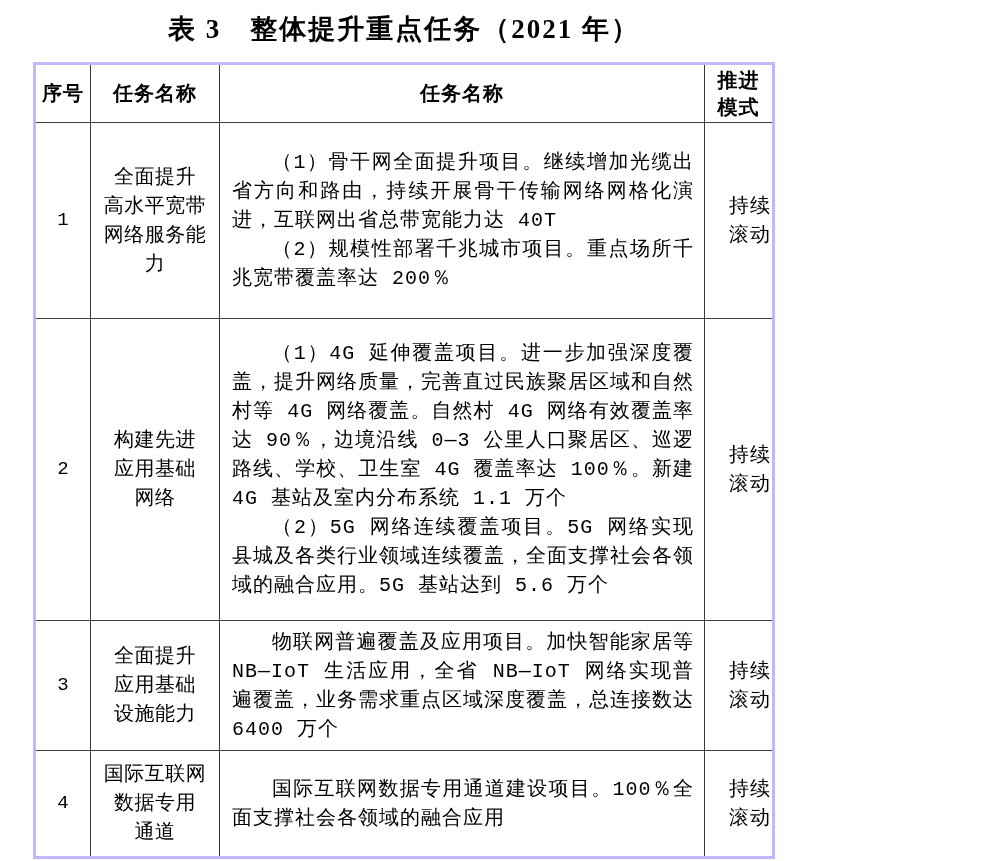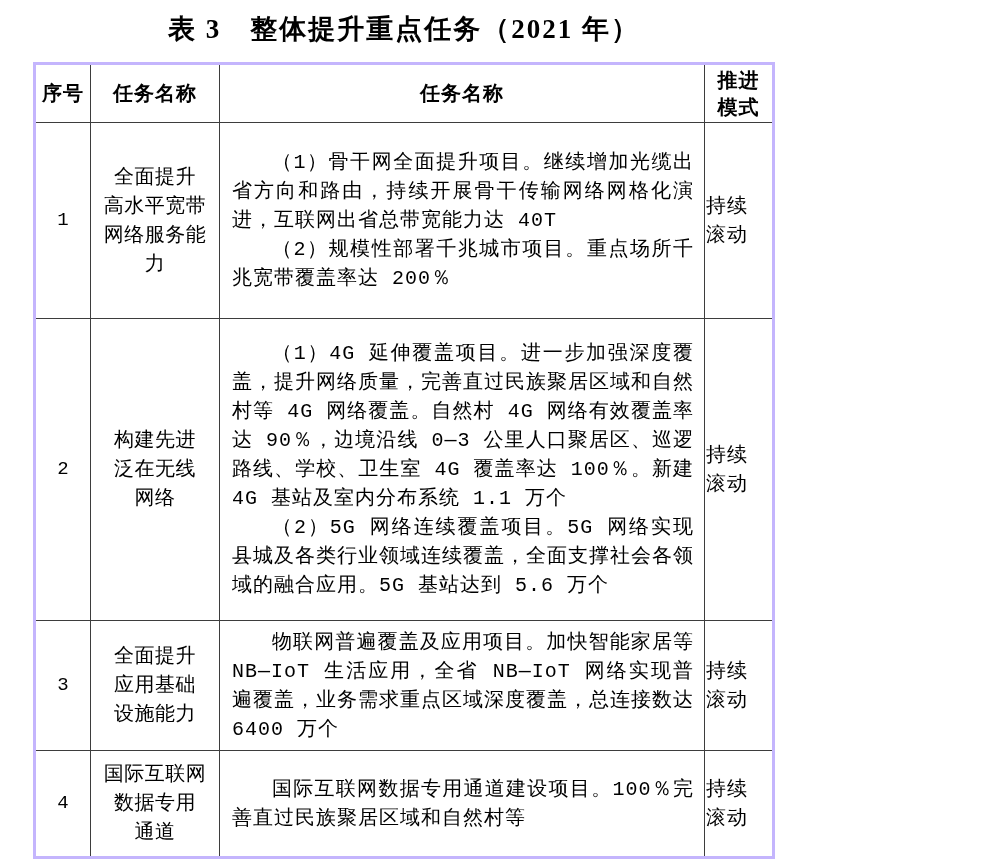--- a/index.html
+++ b/index.html
@@ -56,21 +56,21 @@
     text-align: center;
     font-size: 19px;
     letter-spacing: 0;
   }
   td.name {
     text-align: center;
     letter-spacing: 0.5px;
     padding: 0 4px;
   }
   td.mode {
-    text-align: left;
+    text-align: right;
     letter-spacing: 1px;
   }
   .pre {
     white-space: pre-line;
   }
   td.projects {
     text-align: justify;
     padding: 0 10px 0 12px;
   }
   td.projects p {
@@ -116,21 +116,21 @@
           <p>（1）骨干网全面提升项目。继续增加光缆出省方向和路由，持续开展骨干传输网络网格化演进，互联网出省总带宽能力达 40T</p>
           <p>（2）规模性部署千兆城市项目。重点场所千兆宽带覆盖率达 200％</p>
         </td>
         <td class="mode pre">持续
 滚动</td>
       </tr>
 
       <tr class="row-h2">
         <td class="num">2</td>
         <td class="name pre">构建先进
-泛在无线
+应用基础
 网络</td>
         <td class="projects">
           <p>（1）4G 延伸覆盖项目。进一步加强深度覆盖，提升网络质量，完善直过民族聚居区域和自然村等 4G 网络覆盖。自然村 4G 网络有效覆盖率达 90％，边境沿线 0—3 公里人口聚居区、巡逻路线、学校、卫生室 4G 覆盖率达 100％。新建 4G 基站及室内分布系统 1.1 万个</p>
           <p>（2）5G 网络连续覆盖项目。5G 网络实现县城及各类行业领域连续覆盖，全面支撑社会各领域的融合应用。5G 基站达到 5.6 万个</p>
         </td>
         <td class="mode pre">持续
 滚动</td>
       </tr>
 
       <tr class="row-h3">
@@ -144,21 +144,21 @@
         <td class="mode pre">持续
 滚动</td>
       </tr>
 
       <tr class="row-h4">
         <td class="num">4</td>
         <td class="name pre">国际互联网
 数据专用
 通道</td>
         <td class="projects">
-          <p>国际互联网数据专用通道建设项目。100％完善直过民族聚居区域和自然村等</p>
+          <p>国际互联网数据专用通道建设项目。100％全面支撑社会各领域的融合应用</p>
         </td>
         <td class="mode pre">持续
 滚动</td>
       </tr>
 
     </tbody>
   </table>
 
 </div>
 

